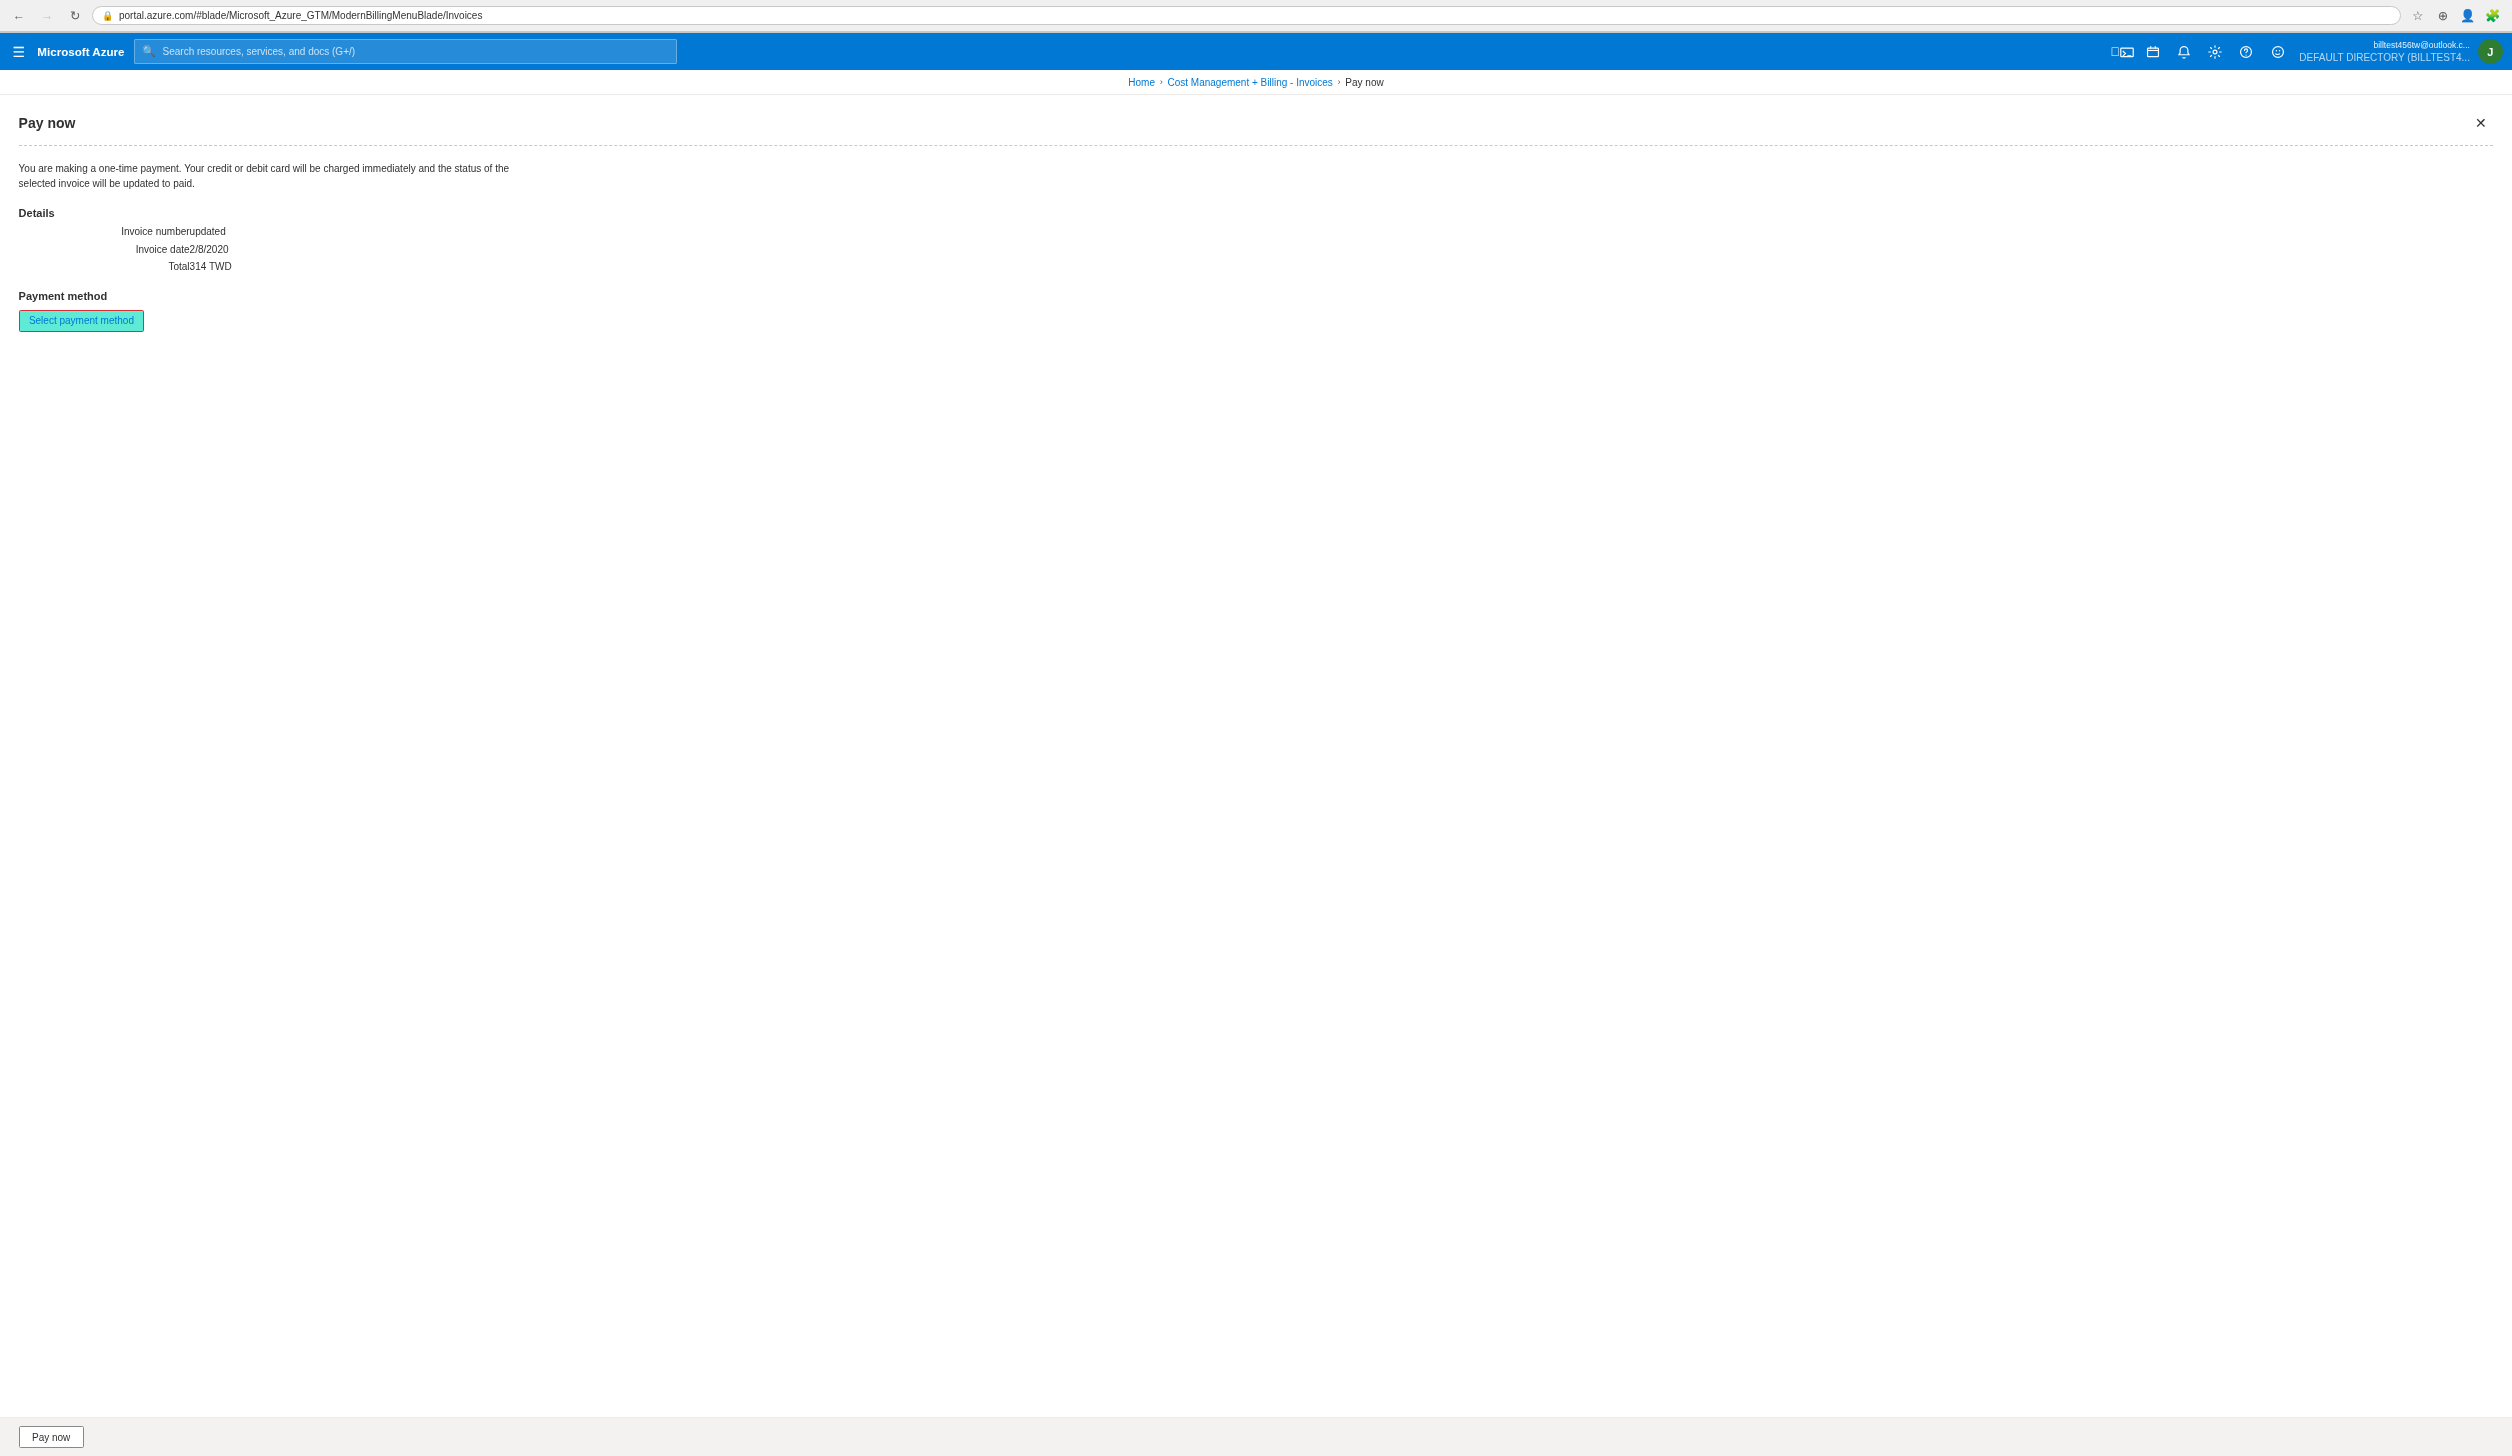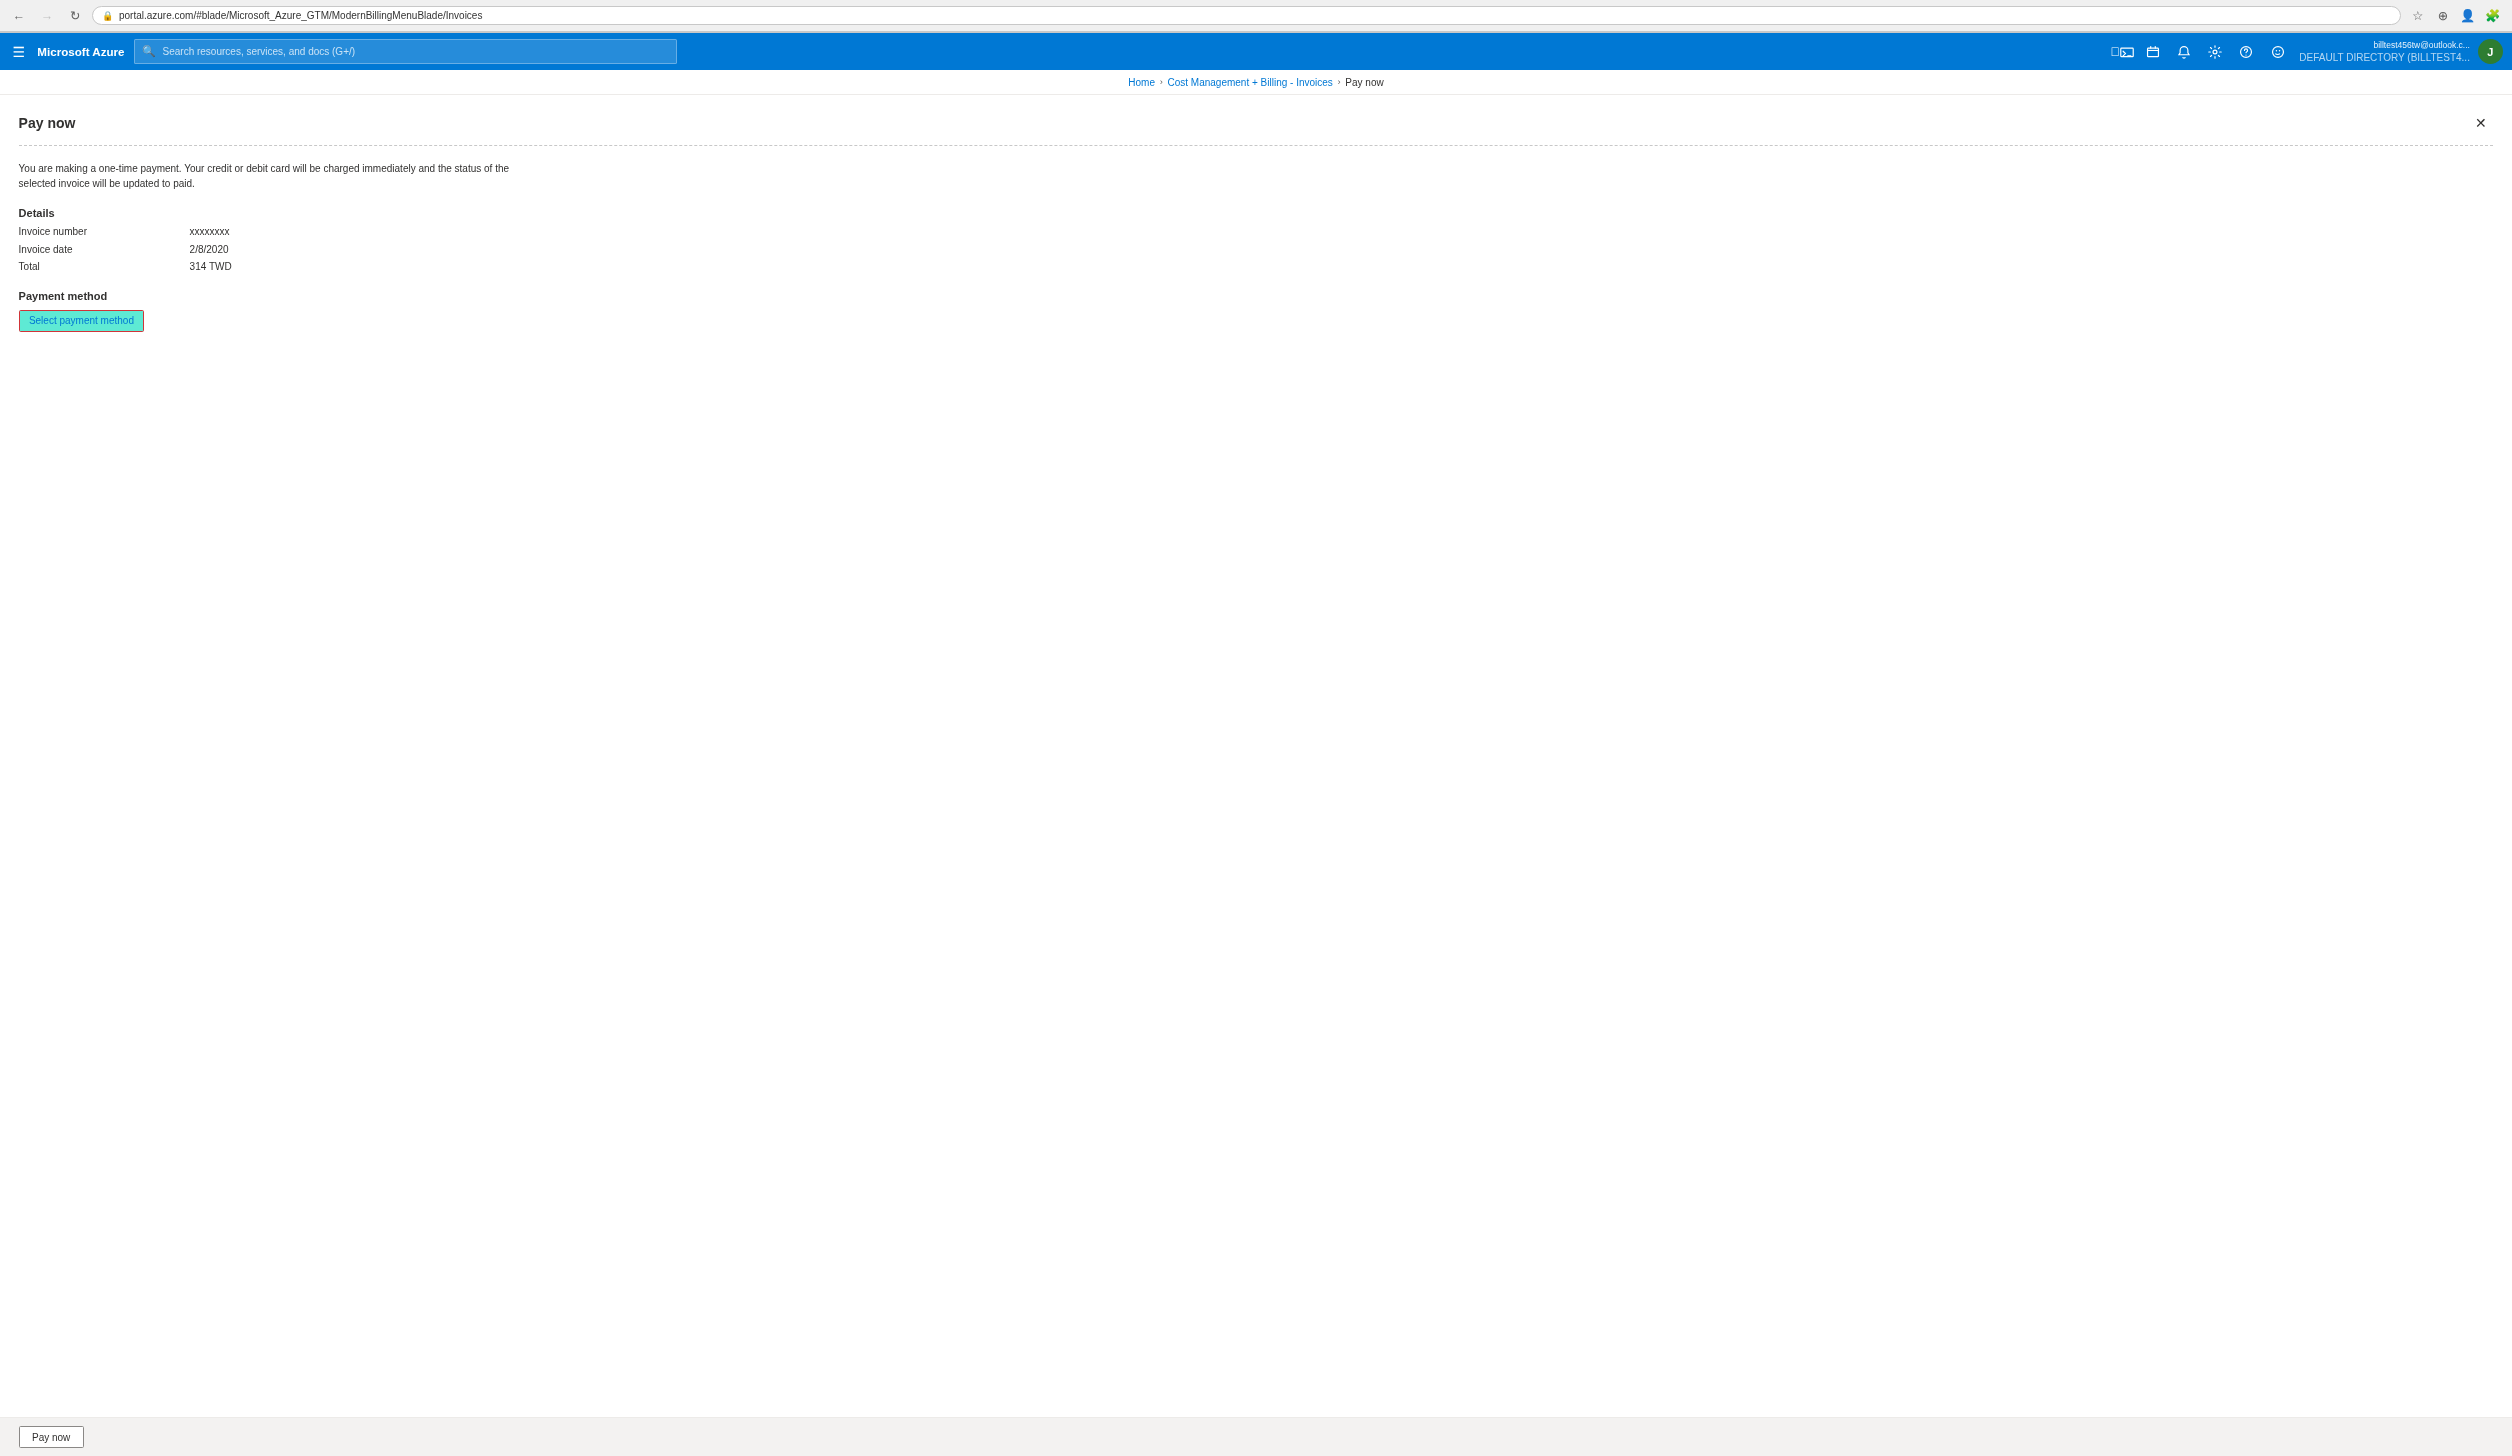--- a/index.html
+++ b/index.html
@@ -199,20 +199,21 @@
     .detail-row {
       display: flex;
       align-items: flex-start;
       margin-bottom: 6.2px;
       font-size: 10px;
     }
     .detail-label {
       width: 171px;
       color: #323130;
       flex-shrink: 0;
+      text-align: right;
     }
     .detail-value {
       color: #323130;
     }
 
     .payment-method-btn {
       border: 0.8px solid #d13438;
       background: #5eead4;
       color: #0078d4;
       padding: 4.7px 9.3px;
@@ -338,21 +339,21 @@
     </div>
 
     
     <p class="info-text">You are making a one-time payment. Your credit or debit card will be charged immediately and the status of the selected invoice will be updated to paid.</p>
 
     
     <div class="section-title">Details</div>
 
     <div class="detail-row">
       <span class="detail-label">Invoice number</span>
-      <span class="detail-value">xxxxxxxx</span>
+      <span class="detail-value">updated</span>
     </div>
     <div class="detail-row">
       <span class="detail-label">Invoice date</span>
       <span class="detail-value">2/8/2020</span>
     </div>
 
     
 
     <div class="detail-row">
       <span class="detail-label">Total</span>

